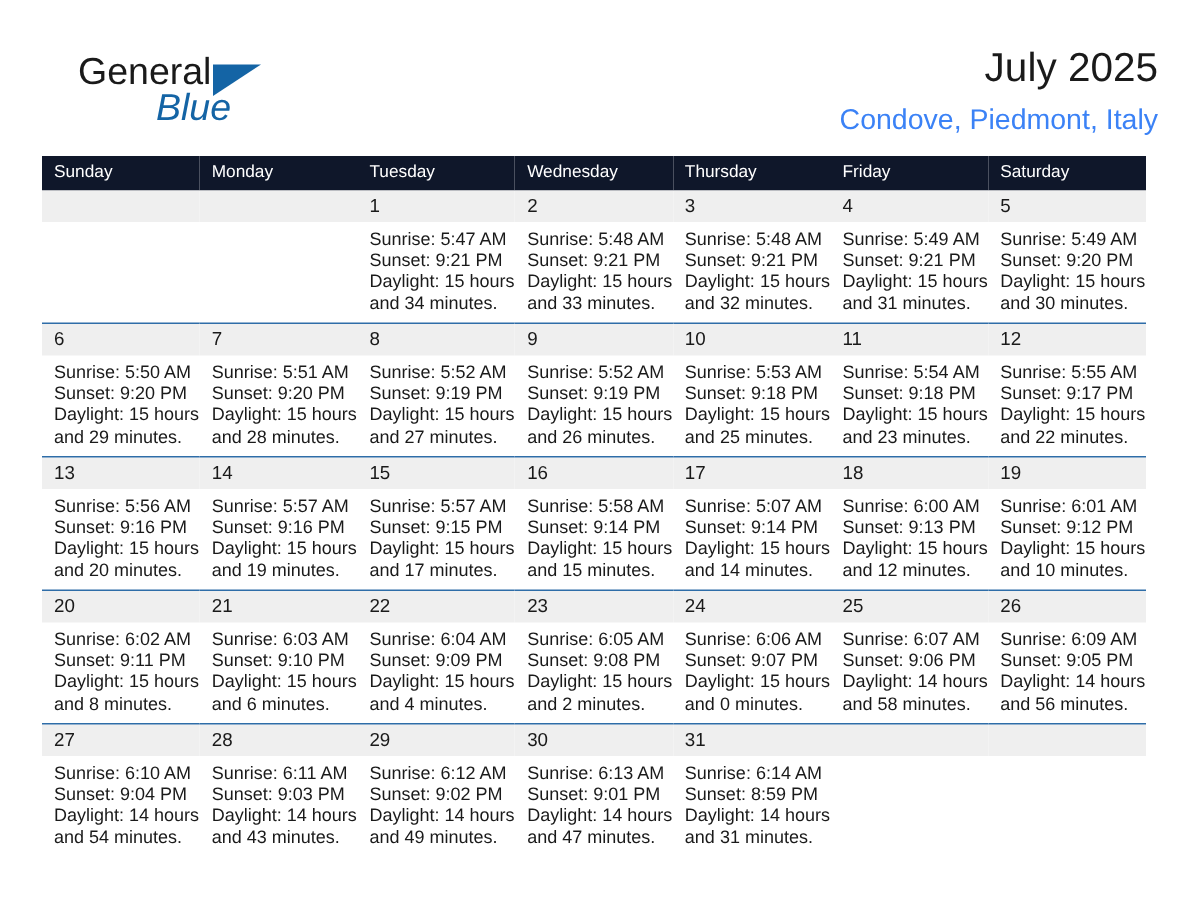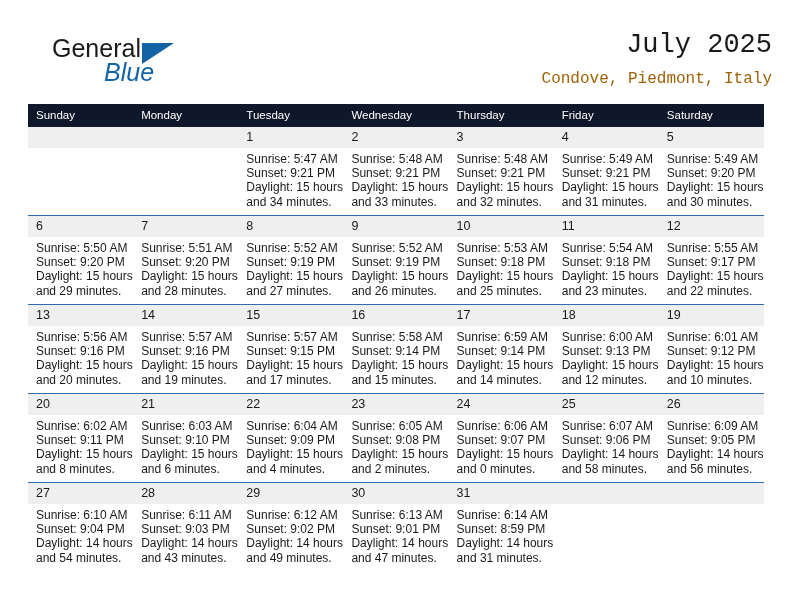--- a/index.html
+++ b/index.html
@@ -64,32 +64,31 @@
     height: 0;
     border-left: 32px solid #1464a5;
     border-bottom: 21px solid transparent;
   }
 
   .title-block {
     position: absolute;
     right: 36px;
     top: 30px;
     text-align: right;
-    font-family: Liberation Mono, monospace;
   }
   .cal-title {
     font-size: 27px;
     color: #1a1a1a;
     line-height: 1.15;
     white-space: nowrap;
   }
   .cal-subtitle {
     margin-top: 9px;
-    font-size: 16px;
-    color: #a16207;
+    font-size: 19px;
+    color: #3b82f6;
     line-height: 1.2;
     white-space: nowrap;
     margin-left: 37px;
   }
 
   
   .calendar {
     position: absolute;
     left: 28px;
     top: 104px;
@@ -327,21 +326,21 @@
               <div class="details">
                 <div>Sunrise: 5:58 AM</div>
                 <div>Sunset: 9:14 PM</div>
                 <div>Daylight: 15 hours</div>
                 <div>and 15 minutes.</div>
               </div>
             </td>
             <td>
               <div class="daynum">17</div>
               <div class="details">
-                <div>Sunrise: 6:59 AM</div>
+                <div>Sunrise: 5:07 AM</div>
                 <div>Sunset: 9:14 PM</div>
                 <div>Daylight: 15 hours</div>
                 <div>and 14 minutes.</div>
               </div>
             </td>
             <td>
               <div class="daynum">18</div>
               <div class="details">
                 <div>Sunrise: 6:00 AM</div>
                 <div>Sunset: 9:13 PM</div>

